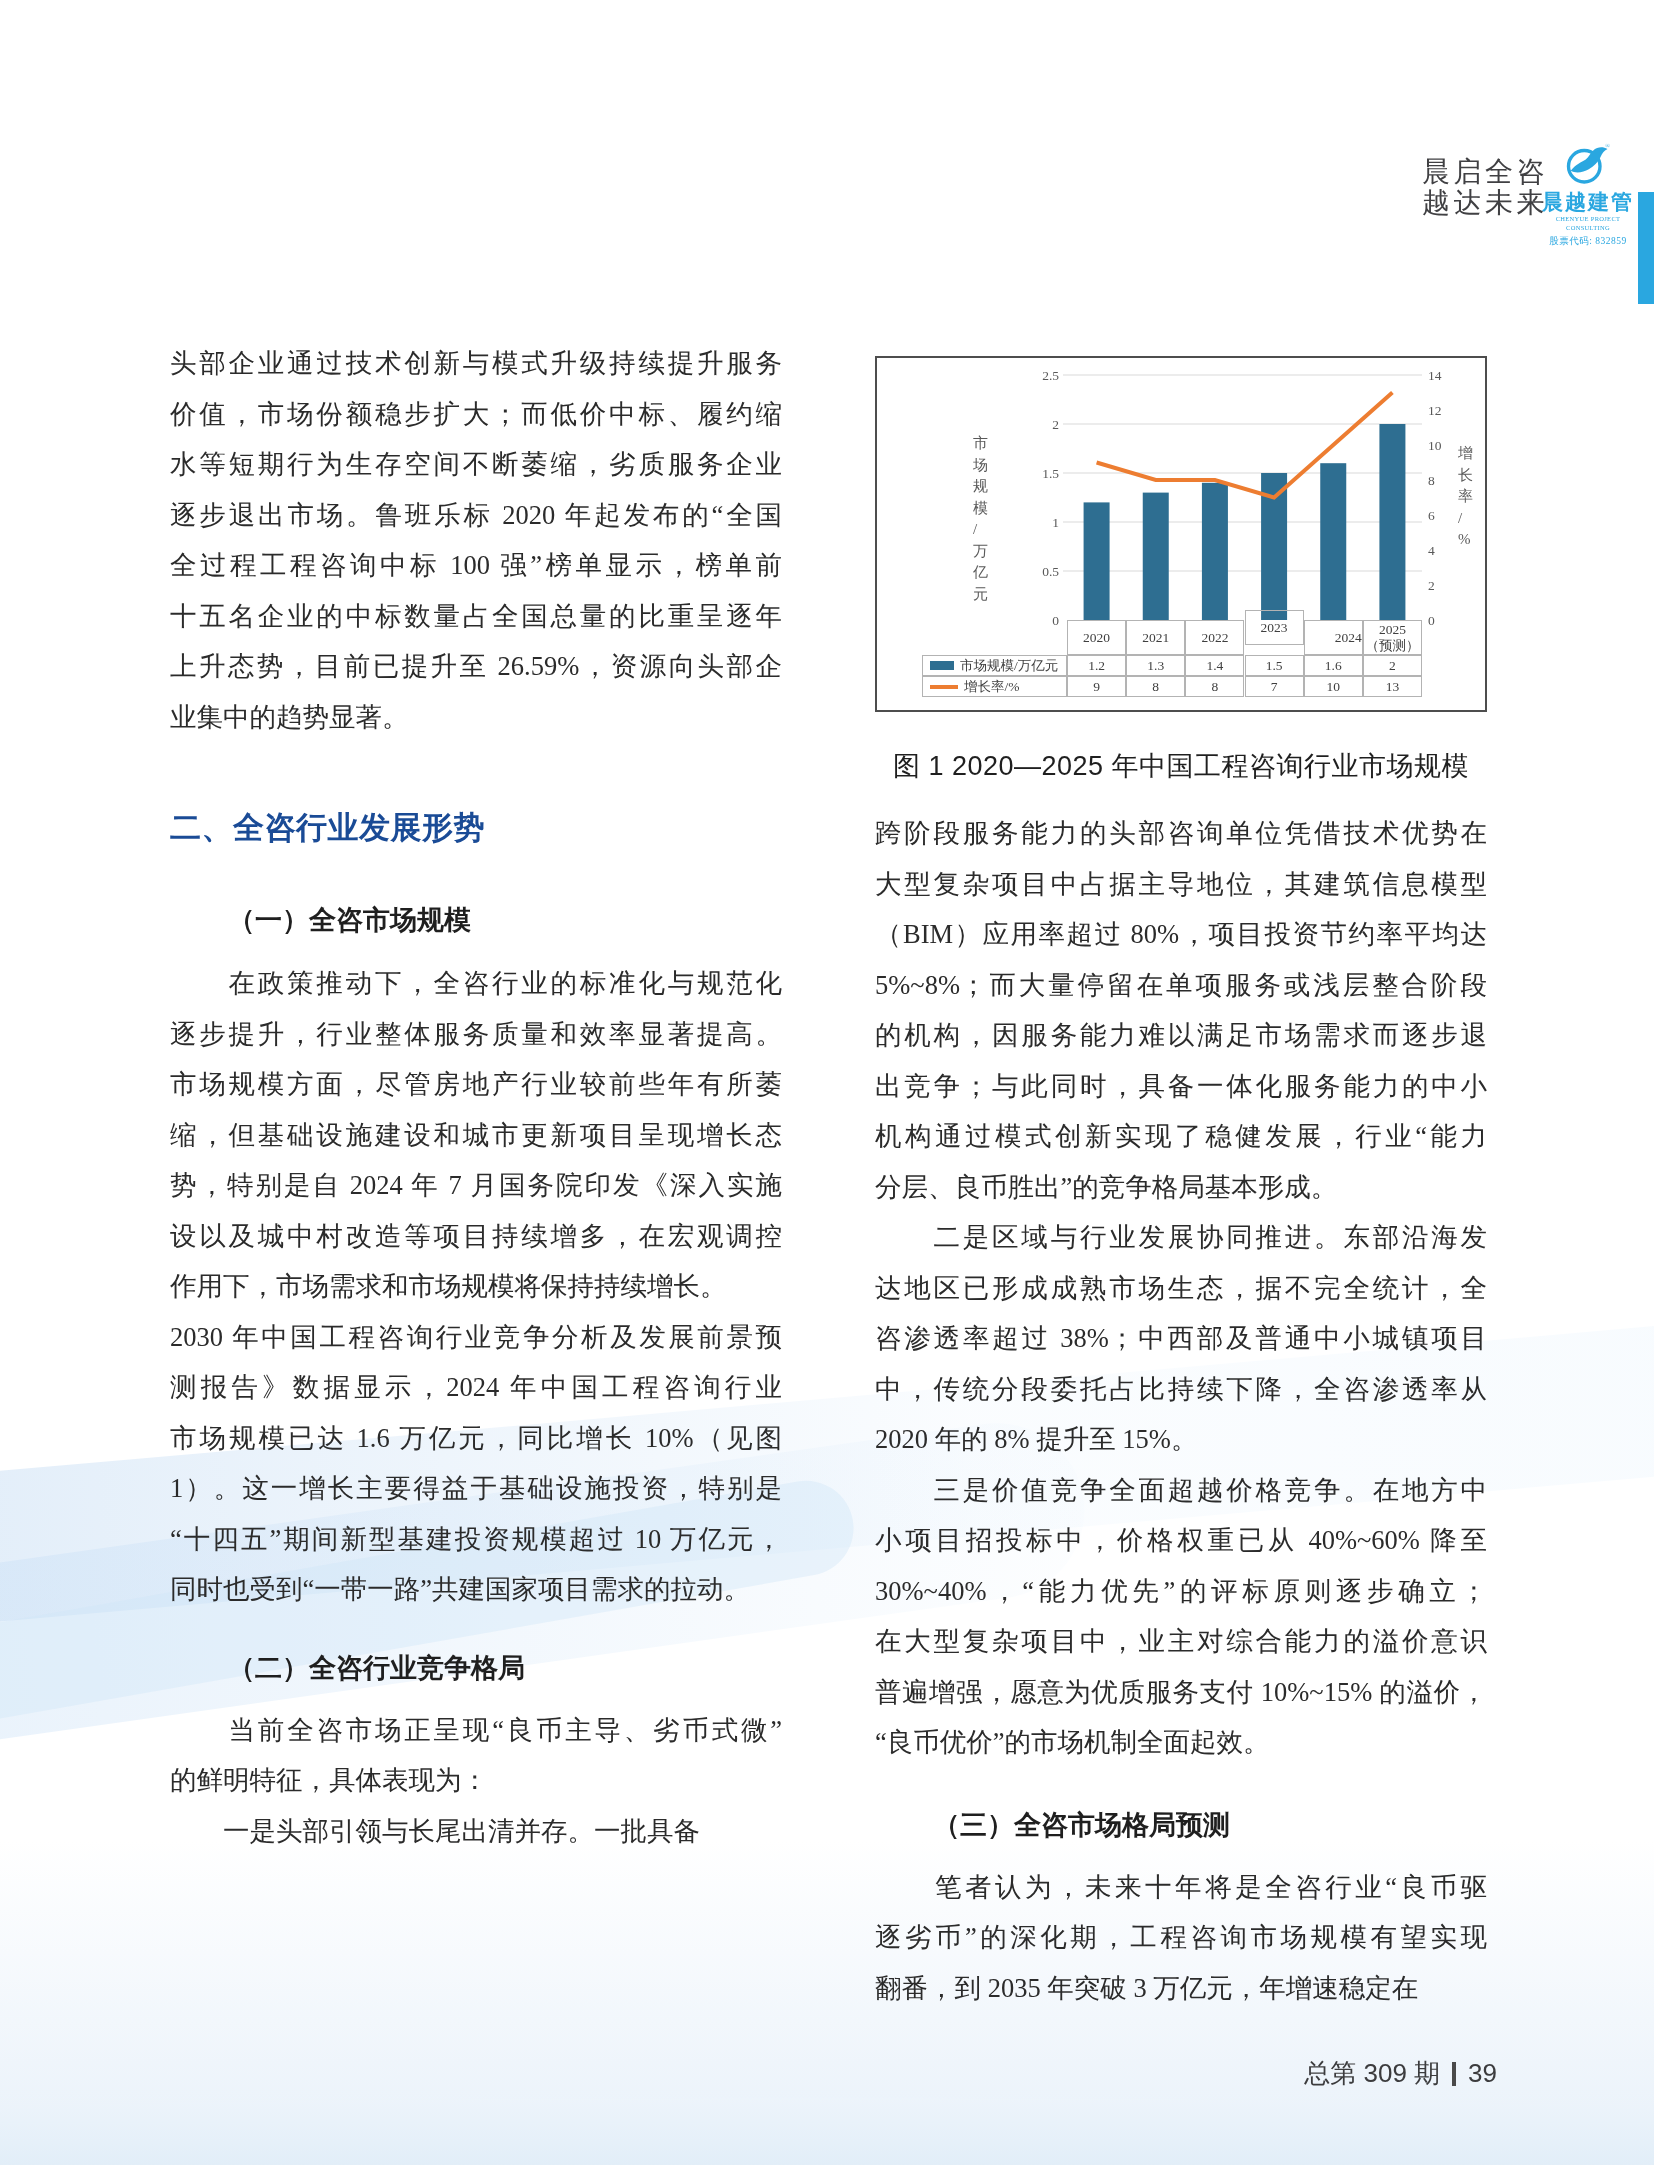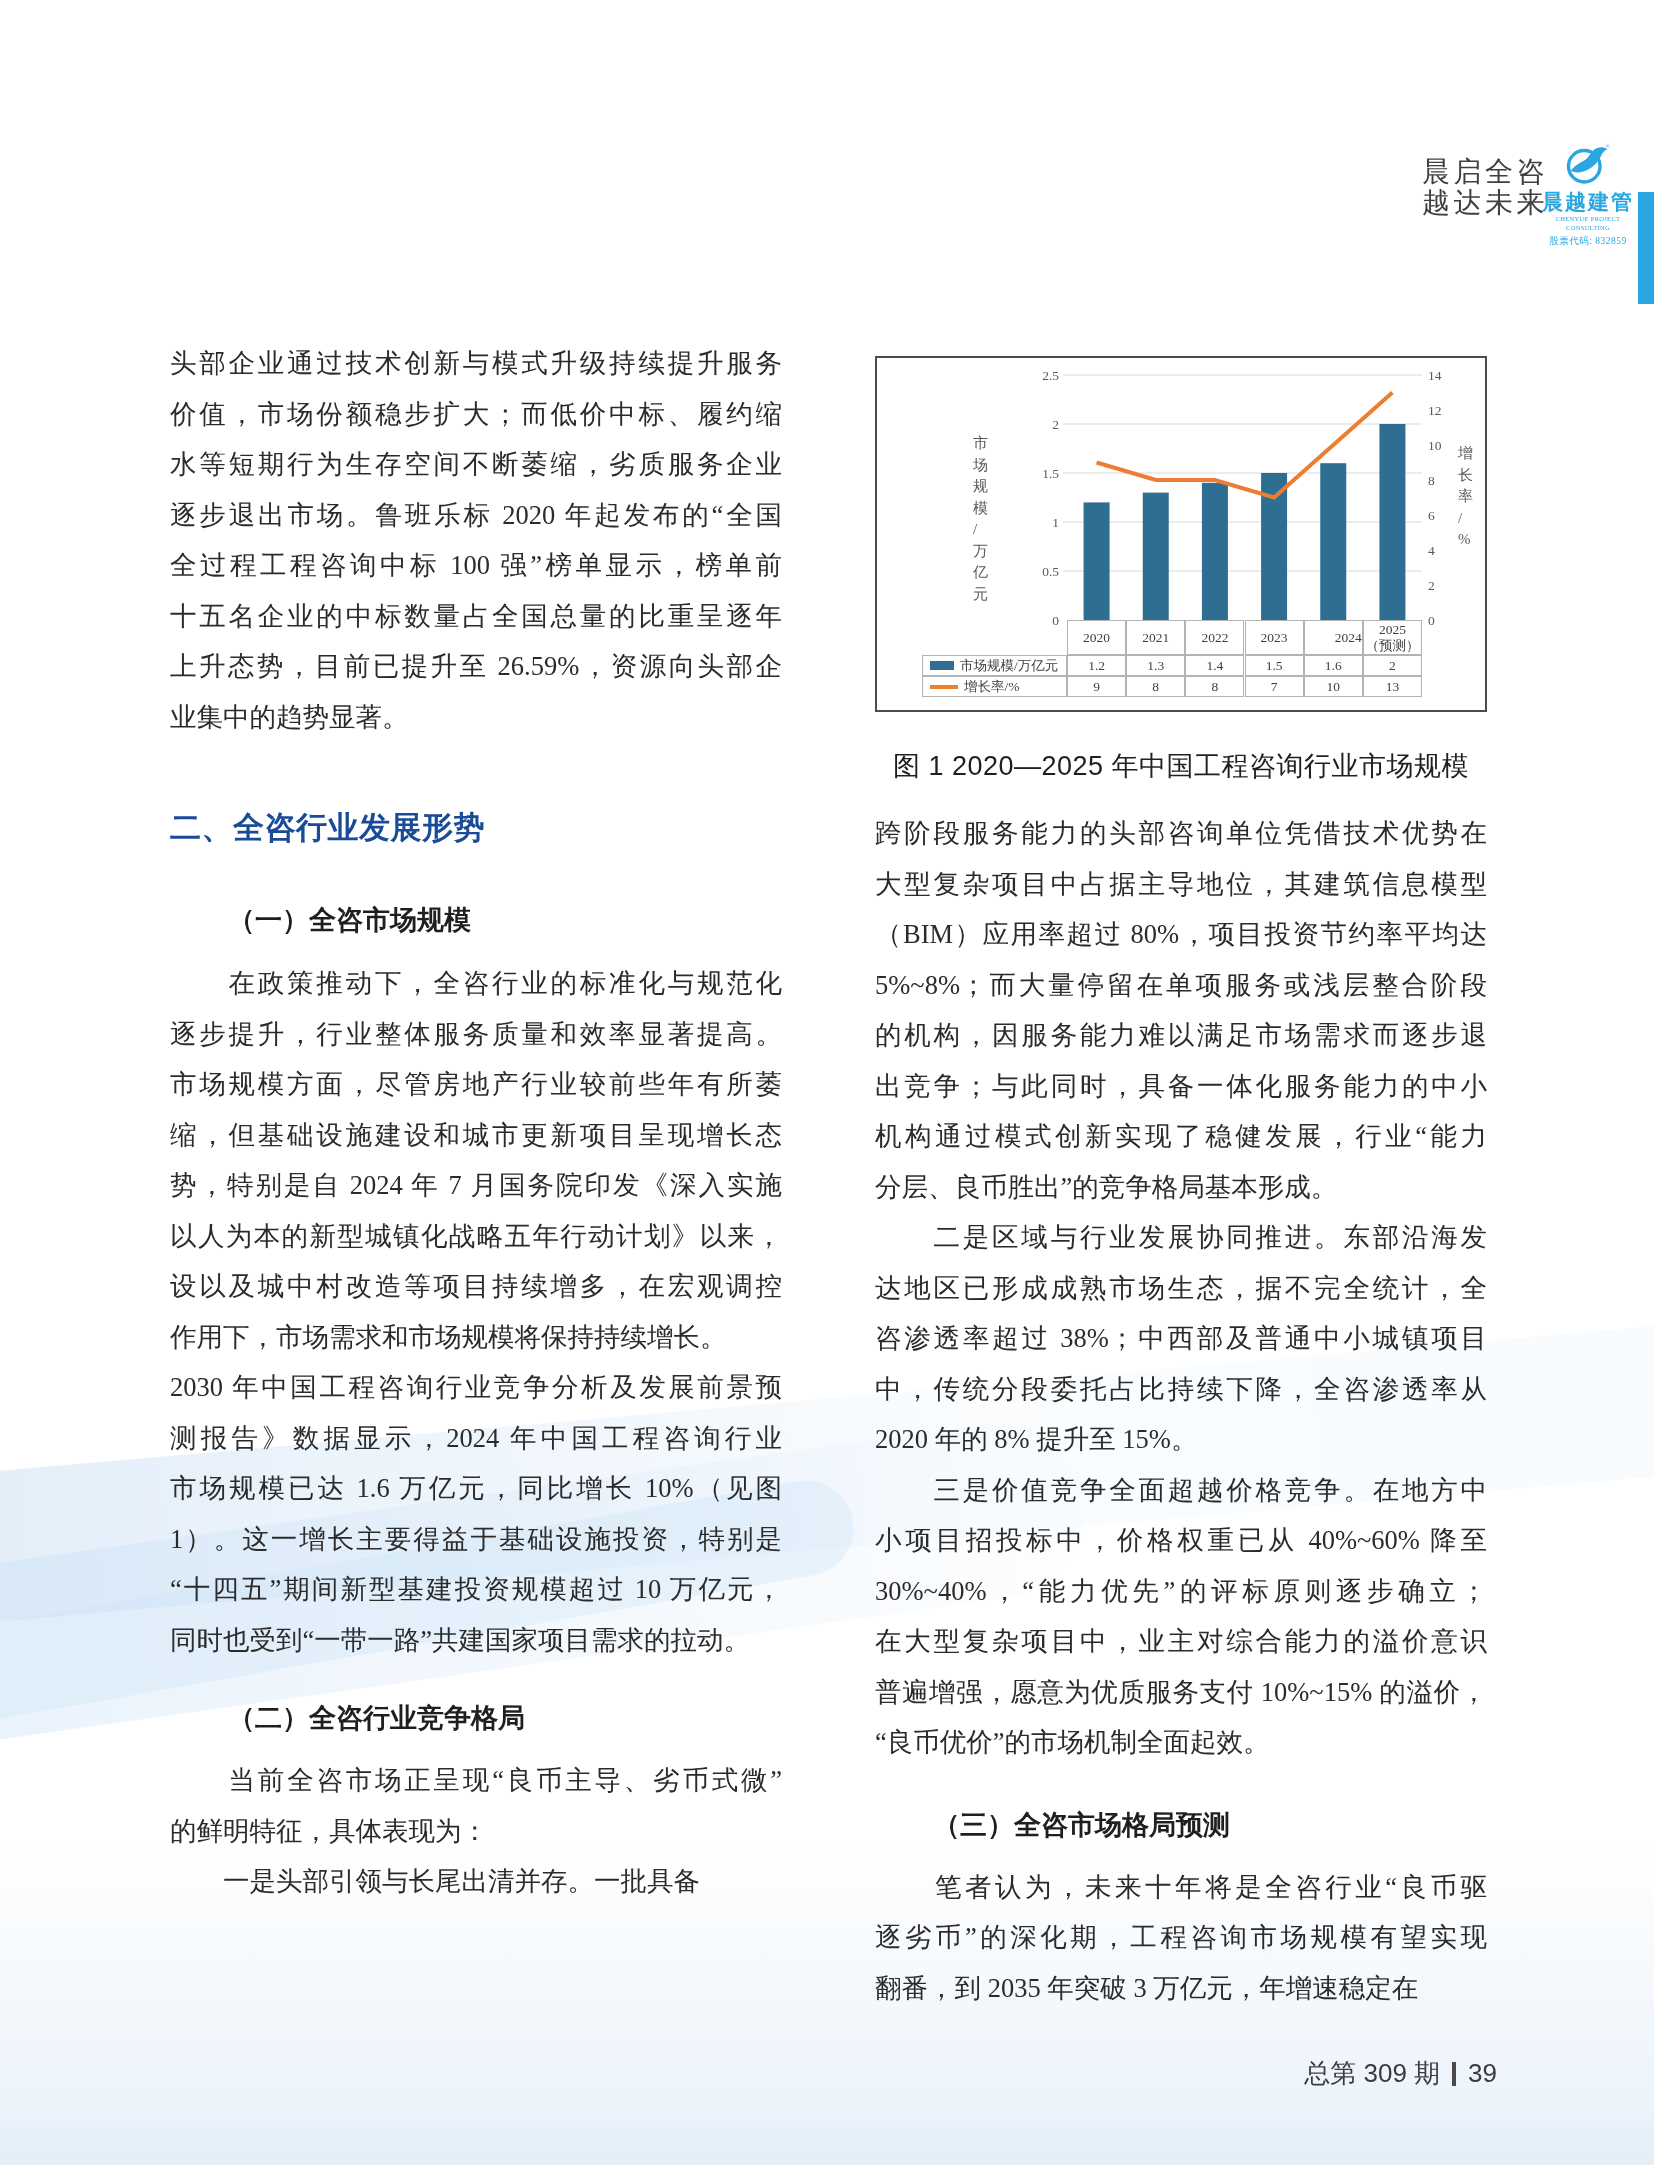--- a/index.html
+++ b/index.html
@@ -100,21 +100,20 @@
         <div class="line nl">业集中的趋势显著。</div>
       </div>
       <div class="h2" style="margin-top: 63px;">二、全咨行业发展形势</div>
       <div class="h3" style="margin-top: 49px;">（一）全咨市场规模</div>
       <div class="para" style="margin-top: 18px;">
         <div class="line">　　在政策推动下，全咨行业的标准化与规范化</div>
         <div class="line">逐步提升，行业整体服务质量和效率显著提高。</div>
         <div class="line">市场规模方面，尽管房地产行业较前些年有所萎</div>
         <div class="line">缩，但基础设施建设和城市更新项目呈现增长态</div>
         <div class="line">势，特别是自 2024 年 7 月国务院印发《深入实施</div>
-        <div class="line">以人为本的新型城镇化战略五年行动计划》以来，</div>
         <div class="line">设以及城中村改造等项目持续增多，在宏观调控</div>
         <div class="line nl">作用下，市场需求和市场规模将保持持续增长。</div>
       </div>
       <div class="para">
         <div class="line">2030 年中国工程咨询行业竞争分析及发展前景预</div>
         <div class="line">测报告》数据显示，2024 年中国工程咨询行业</div>
         <div class="line">市场规模已达 1.6 万亿元，同比增长 10%（见图</div>
         <div class="line">1）。这一增长主要得益于基础设施投资，特别是</div>
         <div class="line">“十四五”期间新型基建投资规模超过 10 万亿元，</div>
         <div class="line nl">同时也受到“一带一路”共建国家项目需求的拉动。</div>
@@ -173,21 +172,21 @@
           </svg>
           <div class="c-cell c-year" style="left: 190px; top: 262px; width: 59.1667px; height: 35px;">
             <div>2020</div>
           </div>
           <div class="c-cell c-year" style="left: 249.167px; top: 262px; width: 59.1667px; height: 35px;">
             <div>2021</div>
           </div>
           <div class="c-cell c-year" style="left: 308.333px; top: 262px; width: 59.1667px; height: 35px;">
             <div>2022</div>
           </div>
-          <div class="c-cell c-year" style="left: 367.5px; top: 262px; width: 59.1667px; height: 35px;">
+          <div class="c-cell c-year" style="left: 367.5px; top: 252px; width: 59.1667px; height: 35px;">
             <div>2023</div>
           </div>
           <div class="c-cell c-year" style="left: 426.667px; top: 262px; width: 59.1667px; height: 35px; align-items: flex-end;">
             <div>2024</div>
           </div>
           <div class="c-cell c-year" style="left: 485.833px; top: 262px; width: 59.1667px; height: 35px; text-align: center;">
             <div>2025</div>
             <div>（预测）</div>
           </div>
           <div class="c-cell c-label" style="left: 45px; top: 297px; width: 145px; height: 21px;">

